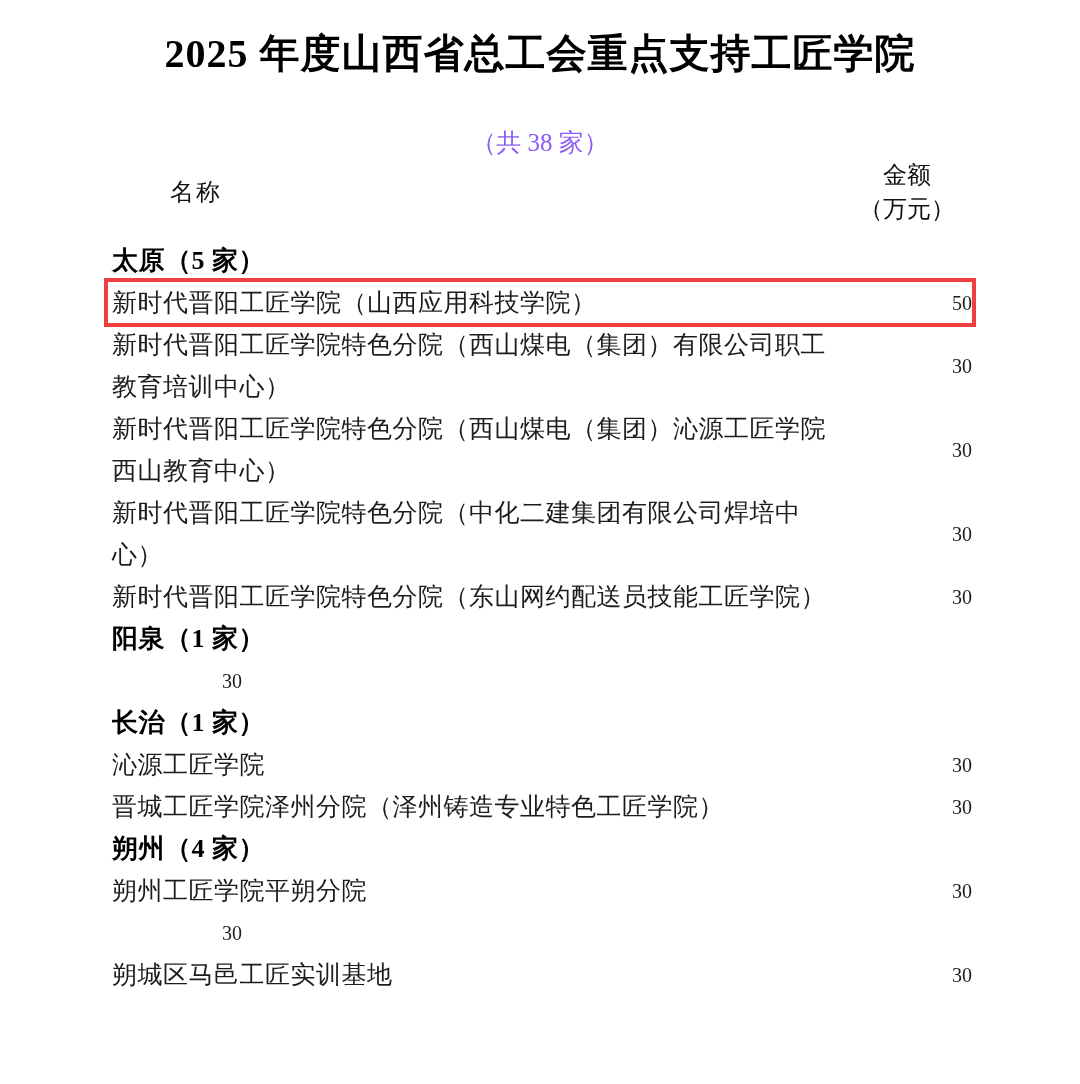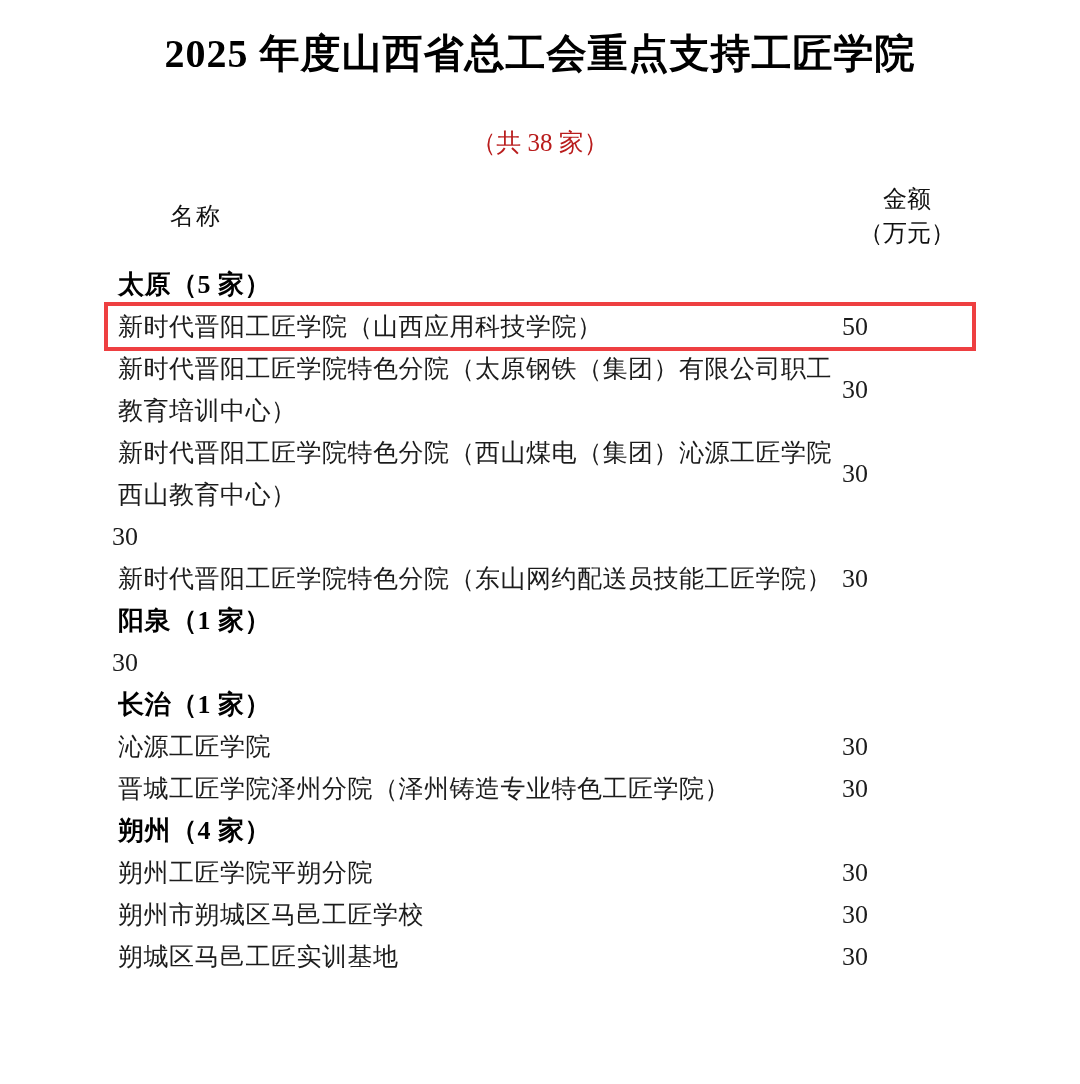--- a/index.html
+++ b/index.html
@@ -28,28 +28,27 @@
     font-size: 40px;
     line-height: 56px;
     font-family: "Liberation Serif", serif;
     letter-spacing: 1px;
   }
   .doc-subtitle {
     margin-top: 46px;
     text-align: center;
     font-size: 25px;
     line-height: 30px;
-    color: #b91c1c;
+    color: #8b5cf6;
   }
   .table-wrap {
     margin-left: 112px;
     width: 860px;
   }
   .header-row {
-    margin-top: 24px;
     display: flex;
     align-items: center;
     font-family: "Liberation Sans", sans-serif;
     color: #111111;
   }
   .name-header {
     flex: 1;
     padding-left: 58px;
     font-size: 24px;
     font-weight: 500;
@@ -70,26 +69,25 @@
     align-items: center;
     min-height: 42px;
     position: relative;
   }
   .row .name {
     flex: 1;
     font-size: 25px;
     line-height: 42px;
     white-space: pre-line;
     letter-spacing: 0.5px;
-    margin-left: 6px;
   }
   .row .amount {
     width: 130px;
-    text-align: left;
-    font-size: 26px;
+    text-align: right;
+    font-size: 20px;
     line-height: 42px;
   }
   .row.section .name {
     font-weight: bold;
     font-size: 26px;
     color: #000000;
   }
   .highlight-box {
     position: absolute;
     left: -8px;
@@ -128,32 +126,33 @@
         <div class="amount"></div>
       </div>
 
       <div class="row">
         <div class="highlight-box"></div>
         <div class="name">新时代晋阳工匠学院（山西应用科技学院）</div>
         <div class="amount">50</div>
       </div>
 
       <div class="row">
-        <div class="name">新时代晋阳工匠学院特色分院（太原钢铁（集团）有限公司职工
+        <div class="name">新时代晋阳工匠学院特色分院（西山煤电（集团）有限公司职工
 教育培训中心）</div>
         <div class="amount">30</div>
       </div>
 
       <div class="row">
         <div class="name">新时代晋阳工匠学院特色分院（西山煤电（集团）沁源工匠学院
 西山教育中心）</div>
         <div class="amount">30</div>
       </div>
 
       <div class="row">
+        <div class="name">新时代晋阳工匠学院特色分院（中化二建集团有限公司焊培中心）</div>
         <div class="amount">30</div>
       </div>
 
       <div class="row">
         <div class="name">新时代晋阳工匠学院特色分院（东山网约配送员技能工匠学院）</div>
         <div class="amount">30</div>
       </div>
 
       <div class="row section">
         <div class="name">阳泉（1 家）</div>
@@ -184,21 +183,20 @@
         <div class="name">朔州（4 家）</div>
         <div class="amount"></div>
       </div>
 
       <div class="row">
         <div class="name">朔州工匠学院平朔分院</div>
         <div class="amount">30</div>
       </div>
 
       <div class="row">
-        <div class="name">朔州市朔城区马邑工匠学校</div>
         <div class="amount">30</div>
       </div>
 
       <div class="row">
         <div class="name">朔城区马邑工匠实训基地</div>
         <div class="amount">30</div>
       </div>
 
     </div>
   </div>

